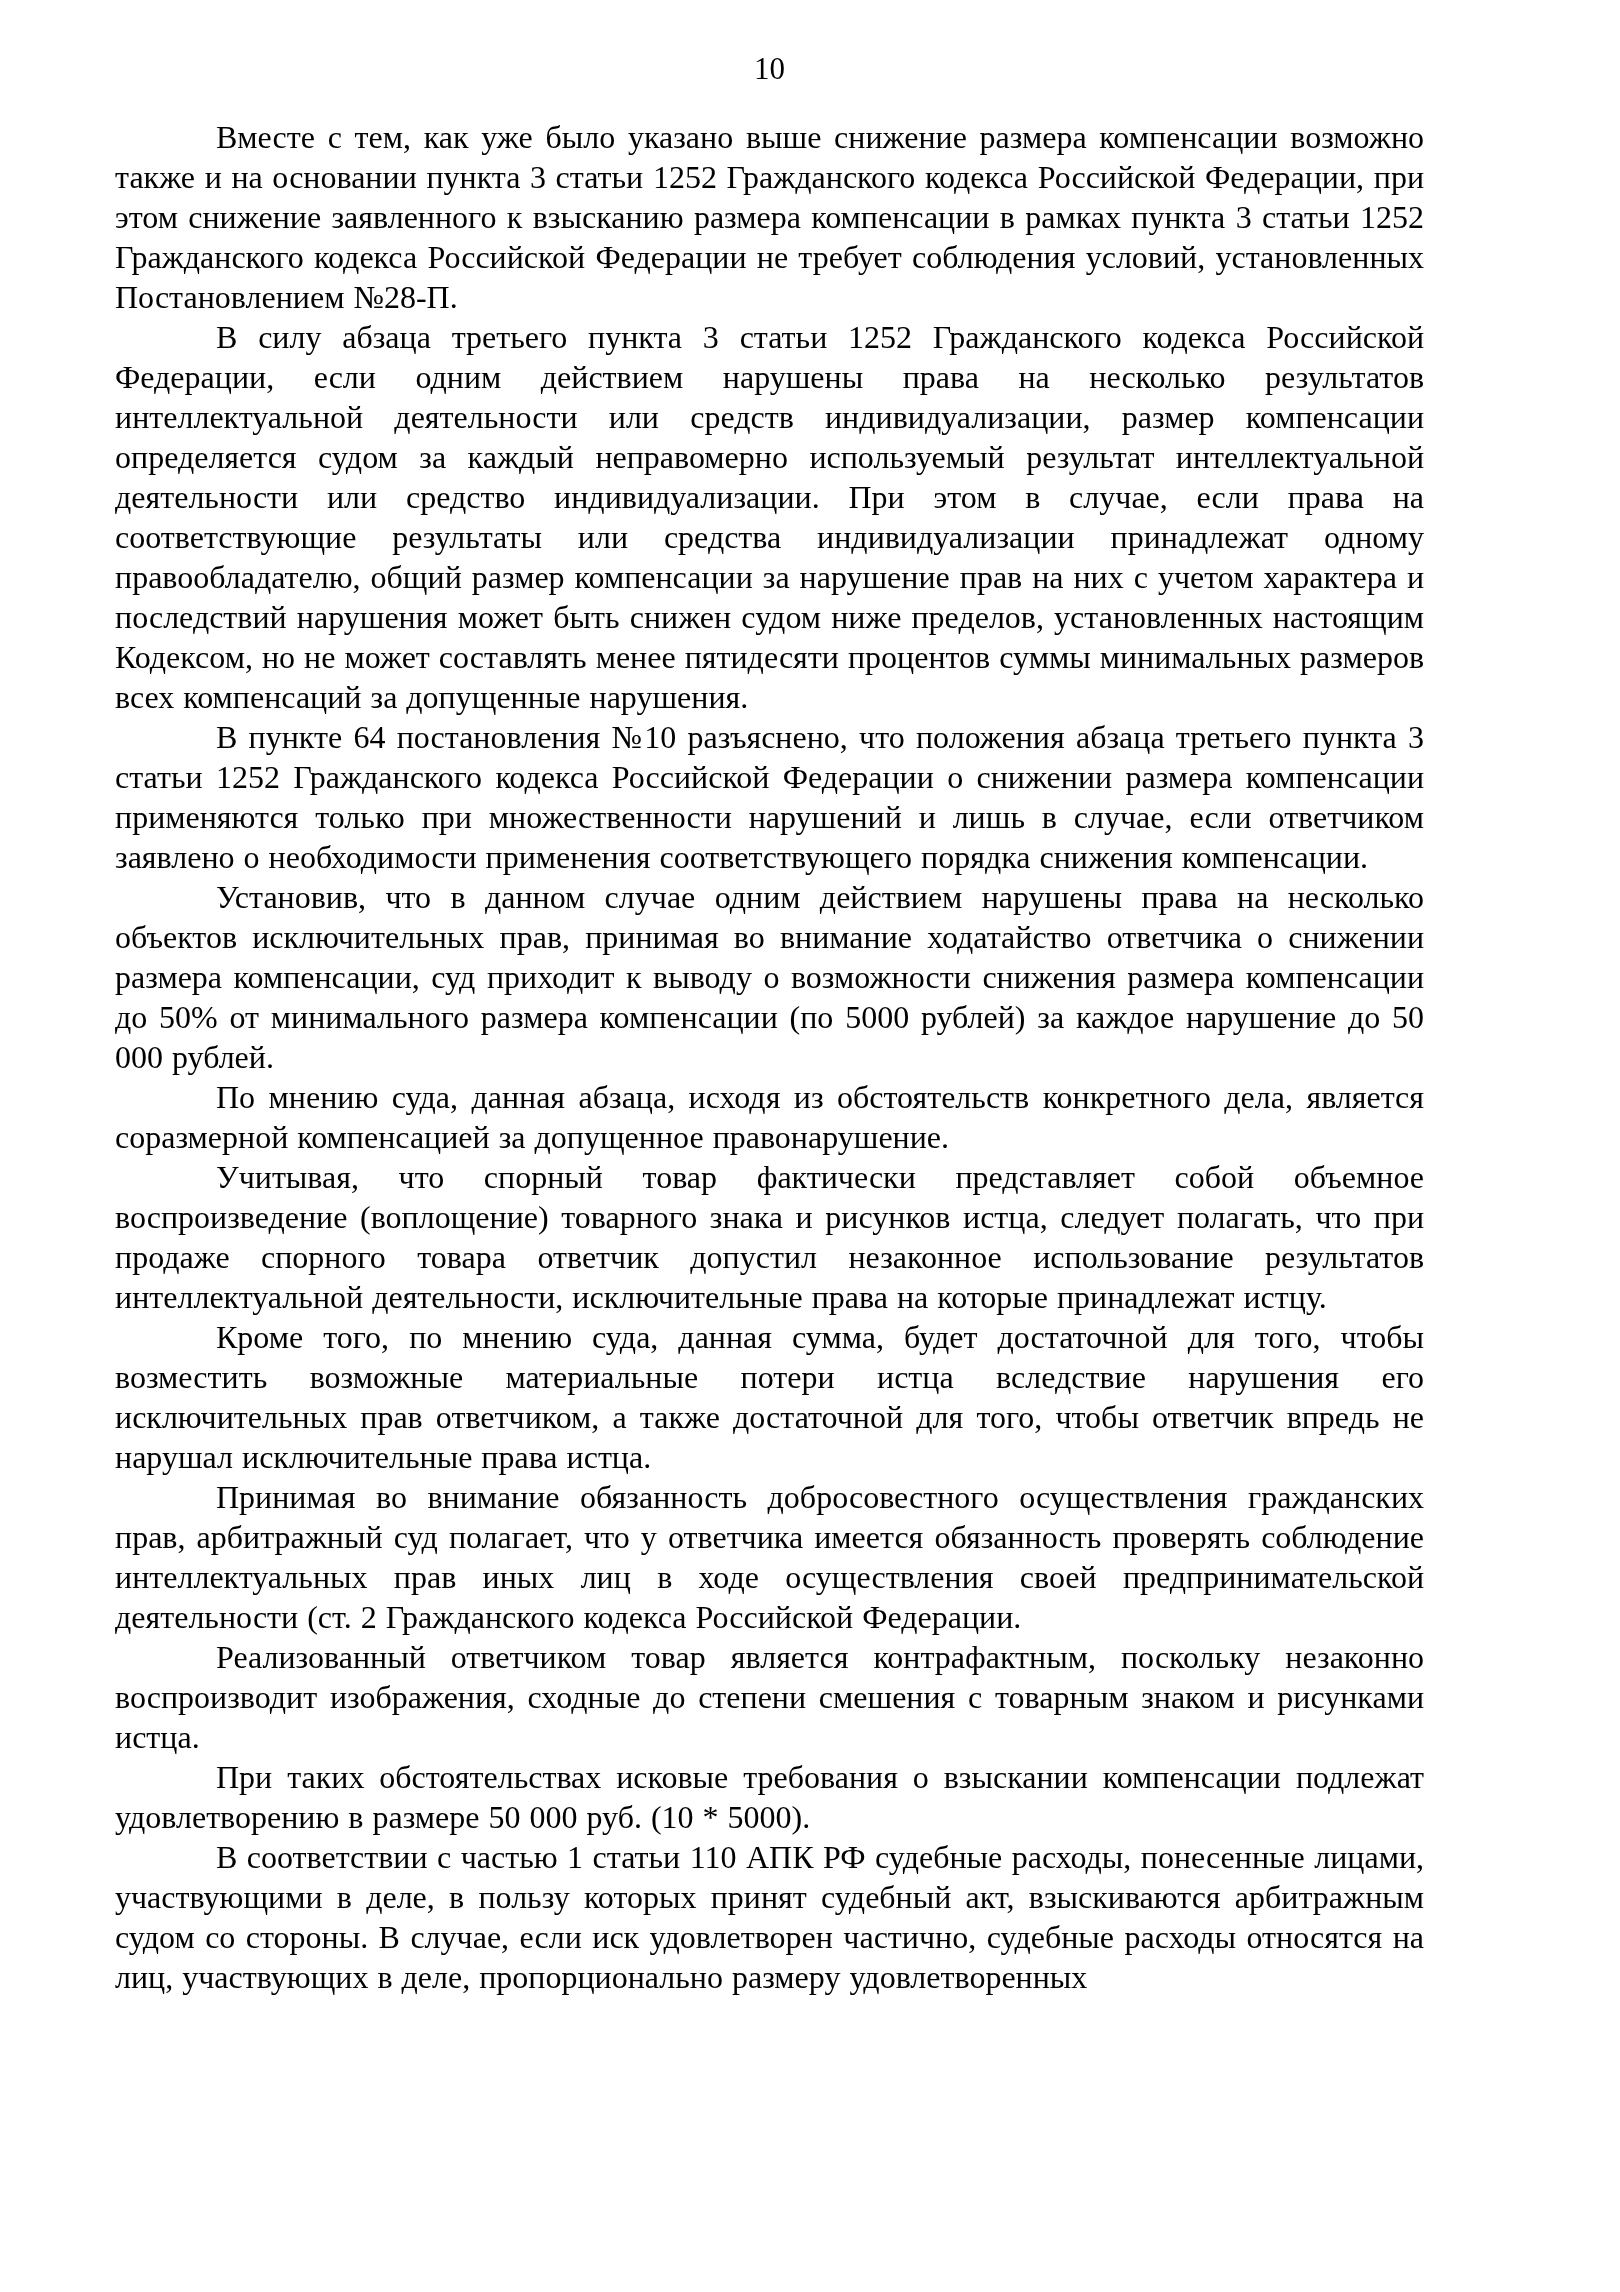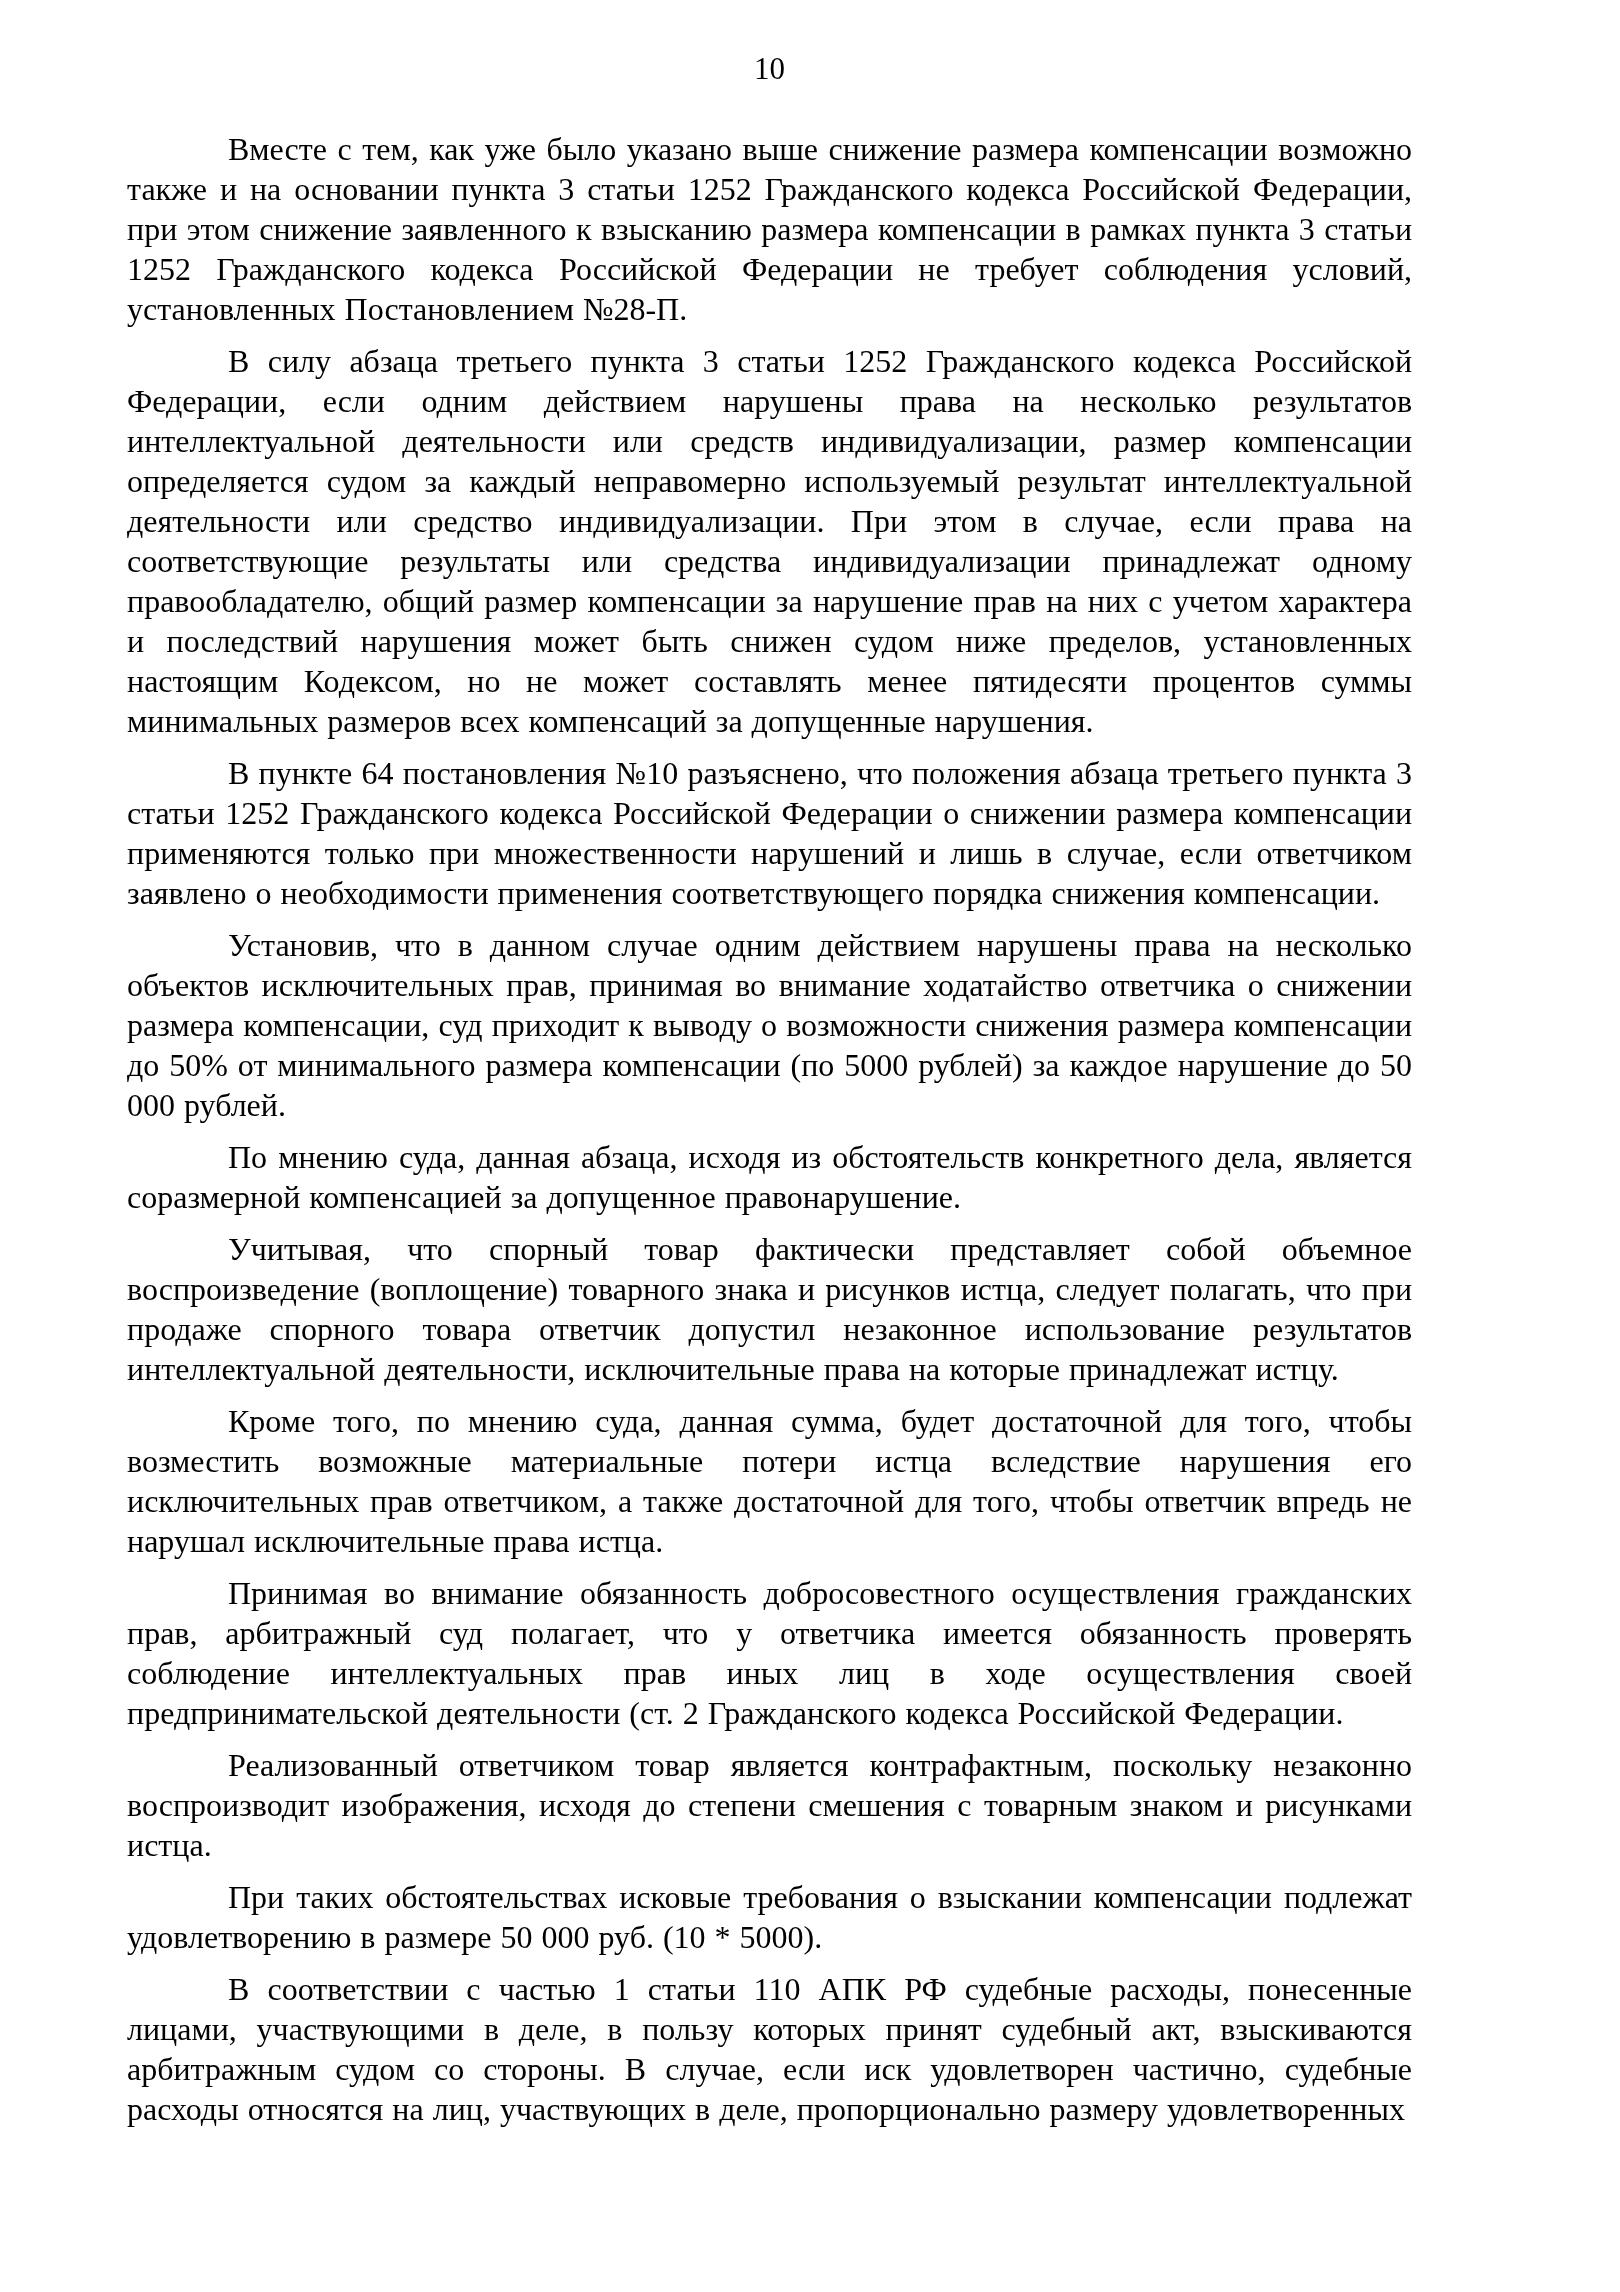--- a/index.html
+++ b/index.html
@@ -26,21 +26,21 @@
     line-height: 35px;
     color: #000000;
   }
   .content {
     position: absolute;
     top: 117px;
     left: 115px;
     width: 1309px;
   }
   .content p.para {
-    margin: 12px;
+    margin: 0;
     padding: 0;
     font-size: 32px;
     line-height: 40px;
     text-align: justify;
     text-indent: 101px;
     color: #000000;
     word-spacing: 1px;
   }
 </style>
 </head>
@@ -50,18 +50,18 @@
   <div class="page-number">10</div>
   <div class="content">
       <p class="para">Вместе с тем, как уже было указано выше снижение размера компенсации возможно также и на основании пункта 3 статьи 1252 Гражданского кодекса Российской Федерации, при этом снижение заявленного к взысканию размера компенсации в рамках пункта 3 статьи 1252 Гражданского кодекса Российской Федерации не требует соблюдения условий, установленных Постановлением №28-П.</p>
       <p class="para">В силу абзаца третьего пункта 3 статьи 1252 Гражданского кодекса Российской Федерации, если одним действием нарушены права на несколько результатов интеллектуальной деятельности или средств индивидуализации, размер компенсации определяется судом за каждый неправомерно используемый результат интеллектуальной деятельности или средство индивидуализации. При этом в случае, если права на соответствующие результаты или средства индивидуализации принадлежат одному правообладателю, общий размер компенсации за нарушение прав на них с учетом характера и последствий нарушения может быть снижен судом ниже пределов, установленных настоящим Кодексом, но не может составлять менее пятидесяти процентов суммы минимальных размеров всех компенсаций за допущенные нарушения.</p>
       <p class="para">В пункте 64 постановления №10 разъяснено, что положения абзаца третьего пункта 3 статьи 1252 Гражданского кодекса Российской Федерации о снижении размера компенсации применяются только при множественности нарушений и лишь в случае, если ответчиком заявлено о необходимости применения соответствующего порядка снижения компенсации.</p>
       <p class="para">Установив, что в данном случае одним действием нарушены права на несколько объектов исключительных прав, принимая во внимание ходатайство ответчика о снижении размера компенсации, суд приходит к выводу о возможности снижения размера компенсации до 50% от минимального размера компенсации (по 5000 рублей) за каждое нарушение до 50 000 рублей.</p>
       <p class="para">По мнению суда, данная абзаца, исходя из обстоятельств конкретного дела, является соразмерной компенсацией за допущенное правонарушение.</p>
       <p class="para">Учитывая, что спорный товар фактически представляет собой объемное воспроизведение (воплощение) товарного знака и рисунков истца, следует полагать, что при продаже спорного товара ответчик допустил незаконное использование результатов интеллектуальной деятельности, исключительные права на которые принадлежат истцу.</p>
       <p class="para">Кроме того, по мнению суда, данная сумма, будет достаточной для того, чтобы возместить возможные материальные потери истца вследствие нарушения его исключительных прав ответчиком, а также достаточной для того, чтобы ответчик впредь не нарушал исключительные права истца.</p>
       <p class="para">Принимая во внимание обязанность добросовестного осуществления гражданских прав, арбитражный суд полагает, что у ответчика имеется обязанность проверять соблюдение интеллектуальных прав иных лиц в ходе осуществления своей предпринимательской деятельности (ст. 2 Гражданского кодекса Российской Федерации.</p>
-      <p class="para">Реализованный ответчиком товар является контрафактным, поскольку незаконно воспроизводит изображения, исходя до степени смешения с товарным знаком и рисунками истца.</p>
+      <p class="para">Реализованный ответчиком товар является контрафактным, поскольку незаконно воспроизводит изображения, сходные до степени смешения с товарным знаком и рисунками истца.</p>
       <p class="para">При таких обстоятельствах исковые требования о взыскании компенсации подлежат удовлетворению в размере 50 000 руб. (10 * 5000).</p>
       <p class="para">В соответствии с частью 1 статьи 110 АПК РФ судебные расходы, понесенные лицами, участвующими в деле, в пользу которых принят судебный акт, взыскиваются арбитражным судом со стороны. В случае, если иск удовлетворен частично, судебные расходы относятся на лиц, участвующих в деле, пропорционально размеру удовлетворенных</p>
     </div>
 </div>
 
 
 </body></html>

